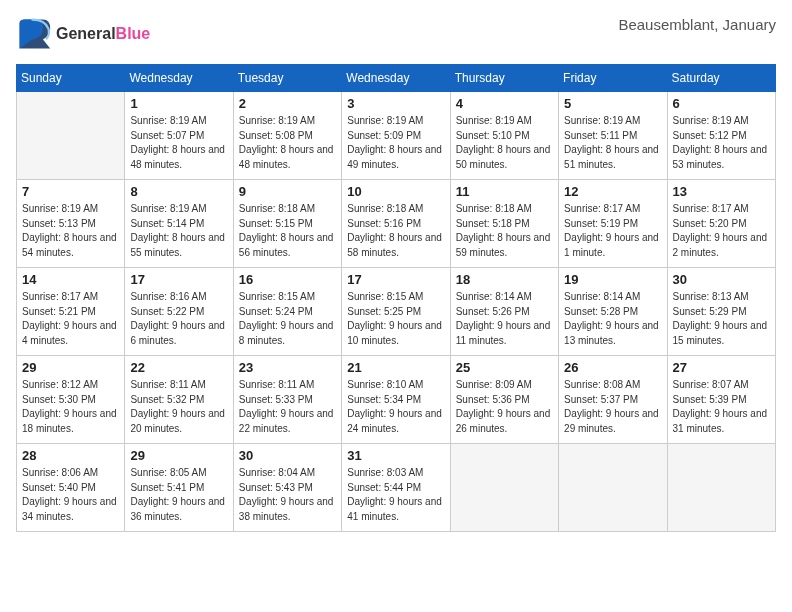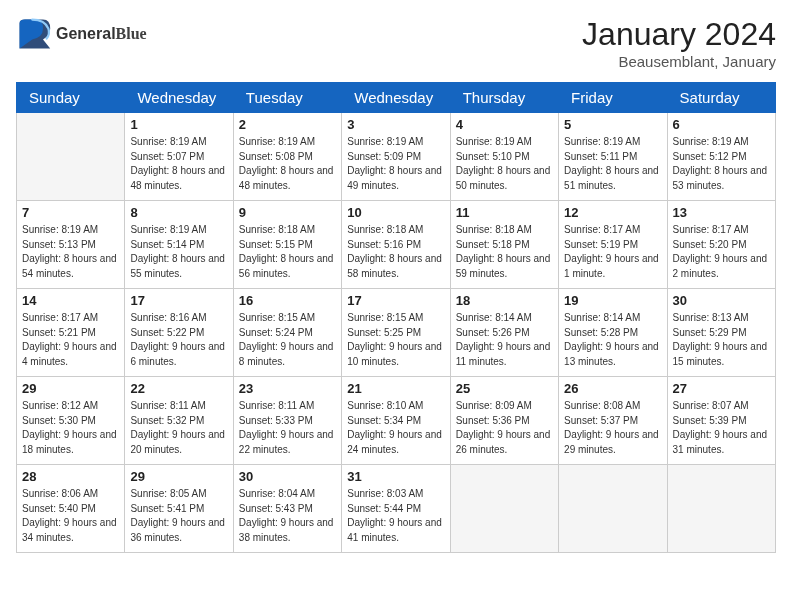--- a/index.html
+++ b/index.html
@@ -34,23 +34,23 @@
       color: #555;
     }
     .calendar {
       width: 100%;
       border-collapse: collapse;
       font-size: 11px;
     }
     .calendar th {
       background: #1565c0;
       color: #fff;
-      padding: 6px 12px;
+      padding: 6px 4px;
       text-align: left;
-      font-size: 15px;
+      font-size: 12px;
       font-weight: normal;
       border: 1px solid #1565c0;
     }
     .calendar td {
       border: 1px solid #ccc;
       vertical-align: top;
       padding: 4px 5px;
       width: calc(100% / 7);
       min-height: 80px;
       background: #fff;
@@ -78,25 +78,24 @@
 
 <div class="header">
   <div class="logo">
   <svg width="36" height="36" viewBox="0 0 40 40">
     <rect width="40" height="40" fill="white"></rect>
     <path d="M4 36 L4 8 Q4 4 10 4 L30 4 Q38 4 38 14 Q38 22 30 26 L38 36 Z" fill="#1a3a6b" opacity="0.9"></path>
     <path d="M4 36 L4 8 Q4 4 10 4 L22 4 Q30 4 30 14 Q30 24 18 26 L4 36 Z" fill="#1565c0"></path>
     <path d="M18 4 Q32 4 36 14 Q38 20 34 25" fill="none" stroke="#90caf9" stroke-width="2.5" stroke-linecap="round"></path>
   </svg>
   <div style="line-height:1.1;">
-    <div style="font-size:16px; font-weight:bold; color:#333;">General<span style="color:#404040;font-family:Liberation Serif, serif;">Blue</span></div>
+    <div style="font-size:16px; font-weight:bold; color:#333;">General<span style="color:#ec4899;">Blue</span></div>
   </div>
 </div>
   <div class="title-block">
-    <div class="month-title">January 2024</div>
     <div class="location">Beausemblant, January</div>
   </div>
 </div>
 
 <table class="calendar">
   <thead>
     <tr>
     <th>Sunday</th>
         <th>Wednesday</th>
         <th>Tuesday</th>

